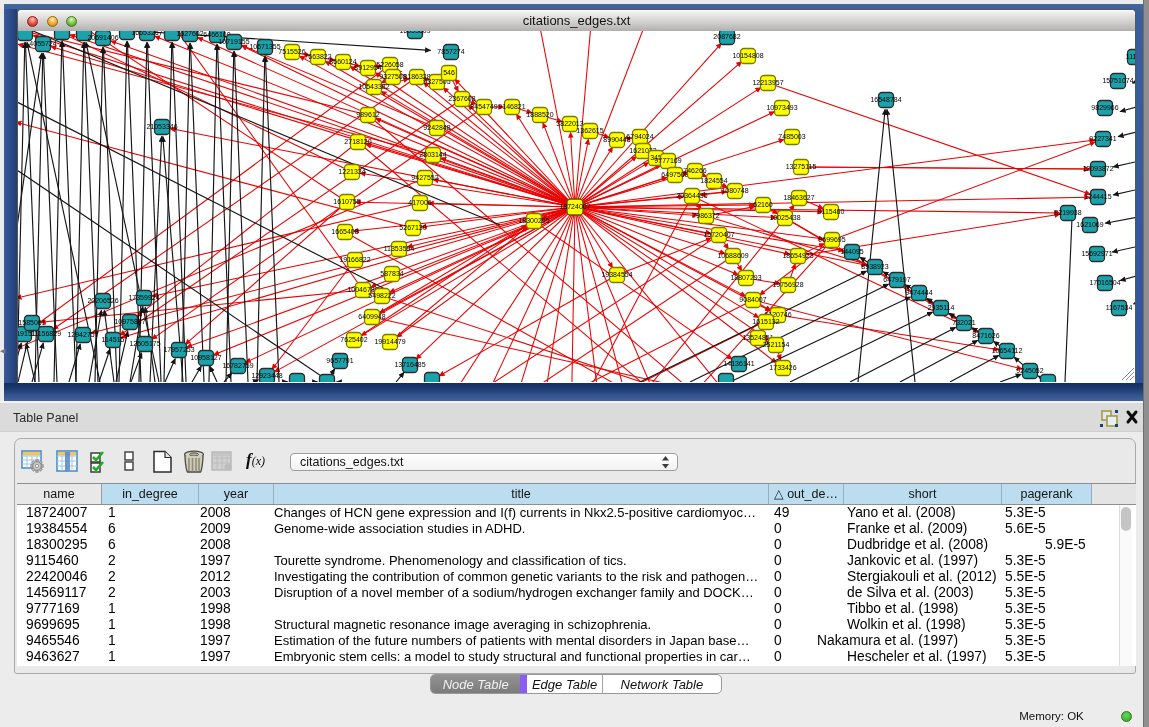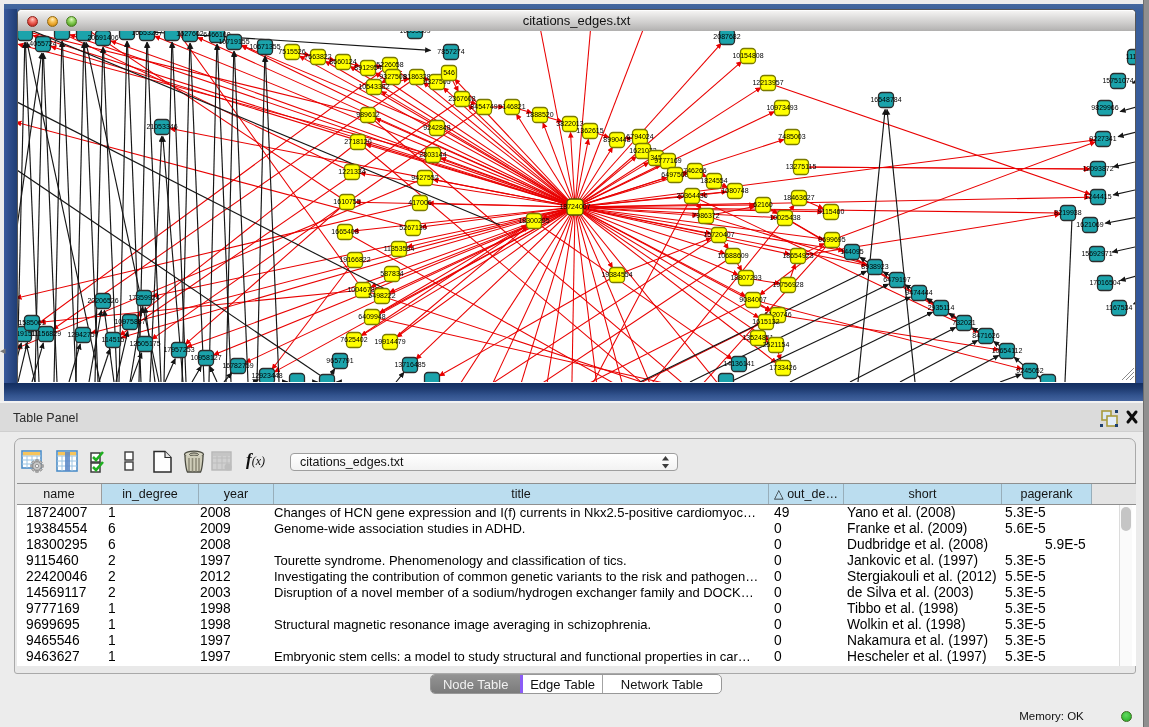--- a/index.html
+++ b/index.html
@@ -32,21 +32,21 @@
   border-top:1px solid #8f8f8f; border-bottom:1px solid #8f8f8f; }
 .hc { position:absolute; top:0; height:20px; font-size:12.5px; color:#141414; text-align:center;
   line-height:20px; border-right:1px solid #98aeba; background:#bbddef; }
 #tbody { left:17px; top:505px; width:1119px; height:161px; background:#fff; overflow:hidden; }
 .row { position:absolute; left:0; width:1119px; height:16px; font-size:13.8px; color:#000; }
 .row span { position:absolute; top:0; height:16px; line-height:15px; white-space:nowrap; overflow:hidden; }
 #sbar { left:1119px; top:505px; width:13px; height:161px; background:#fafafa; border-left:1px solid #dcdcdc; }
 #sthumb { left:1120.5px; top:507px; width:10px; height:24px; background:#c5c5c5; border-radius:5px; }
 #seg { left:430px; top:674px; width:292px; height:20px; display:flex; border:1px solid #989898;
   border-radius:5px; overflow:hidden; font-size:13px; background:#fff; }
-#seg div { text-align:center; line-height:19px; color:#111; }
+#seg div { text-align:center; line-height:19px; color:#111;font-style:italic; }
 #seg .sel { background:linear-gradient(180deg,#939393,#7b7b7b); color:#f1f1f1; }
 #mem { left:990px; top:710px; width:123px; text-align:center; font-size:11.5px; color:#111; }
 #dot { left:1121px; top:711px; width:11px; height:11px; border-radius:50%;
   background:radial-gradient(circle at 45% 35%, #64d862 0%, #3cc13a 55%, #2b9b2a 100%); border:1px solid #3d6b21; }
 #rstrip { left:1143px; top:0; width:6px; height:727px; background:#8f8f8f; border-left:1px solid #6d6d6d; }
 .ticon { position:absolute; top:450px; }
 </style></head><body>
 <div id="desktop" class="abs"></div>
 <div id="lshadow" class="abs"></div>
 <div id="bshadow" class="abs"></div>
@@ -730,36 +730,37 @@
       <span style="left:183px;width:80px">1998</span>
       <span style="left:257px;width:498px;font-size:13px">Structural magnetic resonance image averaging in schizophrenia.</span>
       <span style="left:757px;width:80px">0</span>
       <span style="left:830px;width:170px">Wolkin et al. (1998)</span>
       <span style="left:988px;width:100px">5.3E-5</span>
     </div>
 <div class="row" style="top:128px">
       <span style="left:9px;width:84px">9465546</span>
       <span style="left:91px;width:90px">1</span>
       <span style="left:183px;width:80px">1997</span>
-      <span style="left:757px;width:80px">0</span>
-      <span style="left:830px;width:170px">Nakamura et al. (1997)</span>
+      <span style="left:257px;width:498px;font-size:13px">Estimation of the future numbers of patients with mental disorders in Japan base…</span>
+      <span style="left:757px;width:80px">0</span>
+      <span style="left:800px;width:170px">Nakamura et al. (1997)</span>
       <span style="left:988px;width:100px">5.3E-5</span>
     </div>
 <div class="row" style="top:144px">
       <span style="left:9px;width:84px">9463627</span>
       <span style="left:91px;width:90px">1</span>
       <span style="left:183px;width:80px">1997</span>
       <span style="left:257px;width:498px;font-size:13px">Embryonic stem cells: a model to study structural and functional properties in car…</span>
       <span style="left:757px;width:80px">0</span>
       <span style="left:830px;width:170px">Hescheler et al. (1997)</span>
       <span style="left:988px;width:100px">5.3E-5</span>
     </div>
 </div>
 <div id="sbar" class="abs"></div>
 <div id="sthumb" class="abs"></div>
 <div id="seg" class="abs">
   <div class="sel" style="width:90px">Node Table</div>
-  <div style="width:82px;border-left:3px solid #8b5cf6">Edge Table</div>
+  <div style="width:82px;border-left:7px solid #8b5cf6">Edge Table</div>
   <div style="width:120px;border-left:1px solid #a3a3a3">Network Table</div>
 </div>
 <div id="mem" class="abs">Memory: OK</div>
 <div id="dot" class="abs"></div>
 <div id="rstrip" class="abs"></div>
 <div class="abs" style="left:0px;top:344px;width:8px;height:12px;font-size:11px;color:#777;line-height:12px">◂</div>
 </body></html>

